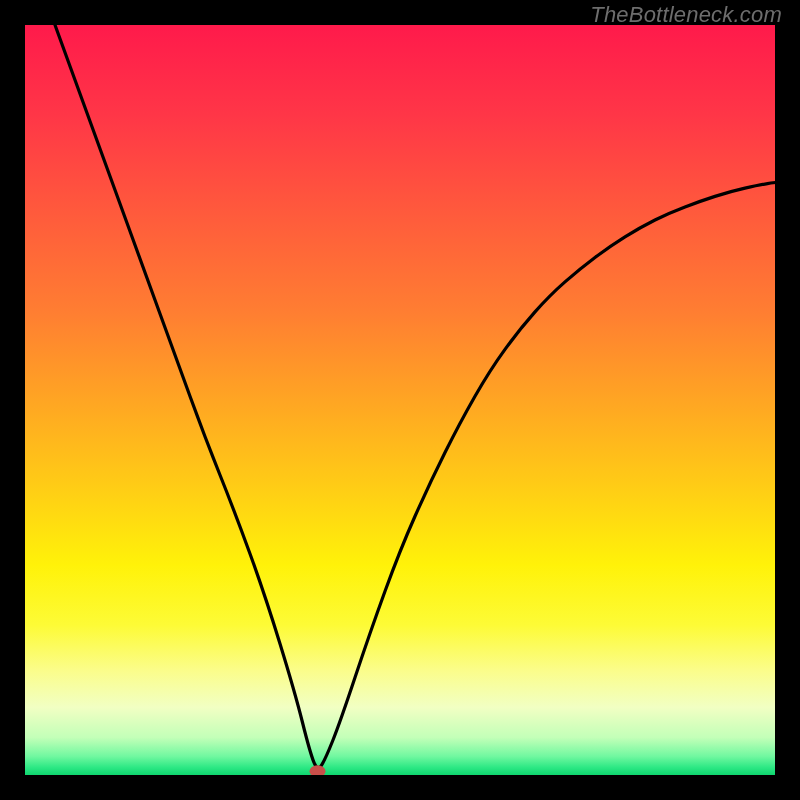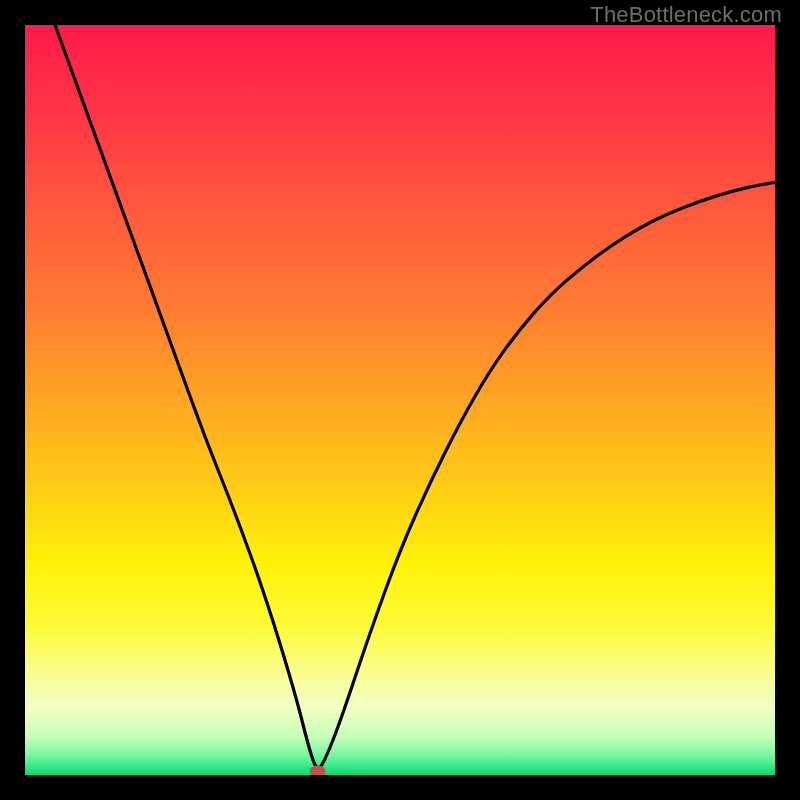--- a/index.html
+++ b/index.html
@@ -9,20 +9,21 @@
     height: 800px;
     background: #000;
     font-family: Arial, Helvetica, sans-serif;
     overflow: hidden;
   }
   .frame {
     position: relative;
     width: 800px;
     height: 800px;
     background: #000;
+    font-style: italic;
   }
   .watermark {
     position: absolute;
     top: 2px;
     right: 18px;
     color: #6d6d6d;
     font-size: 22px;
     font-weight: 400;
     letter-spacing: 0.2px;
     z-index: 10;

